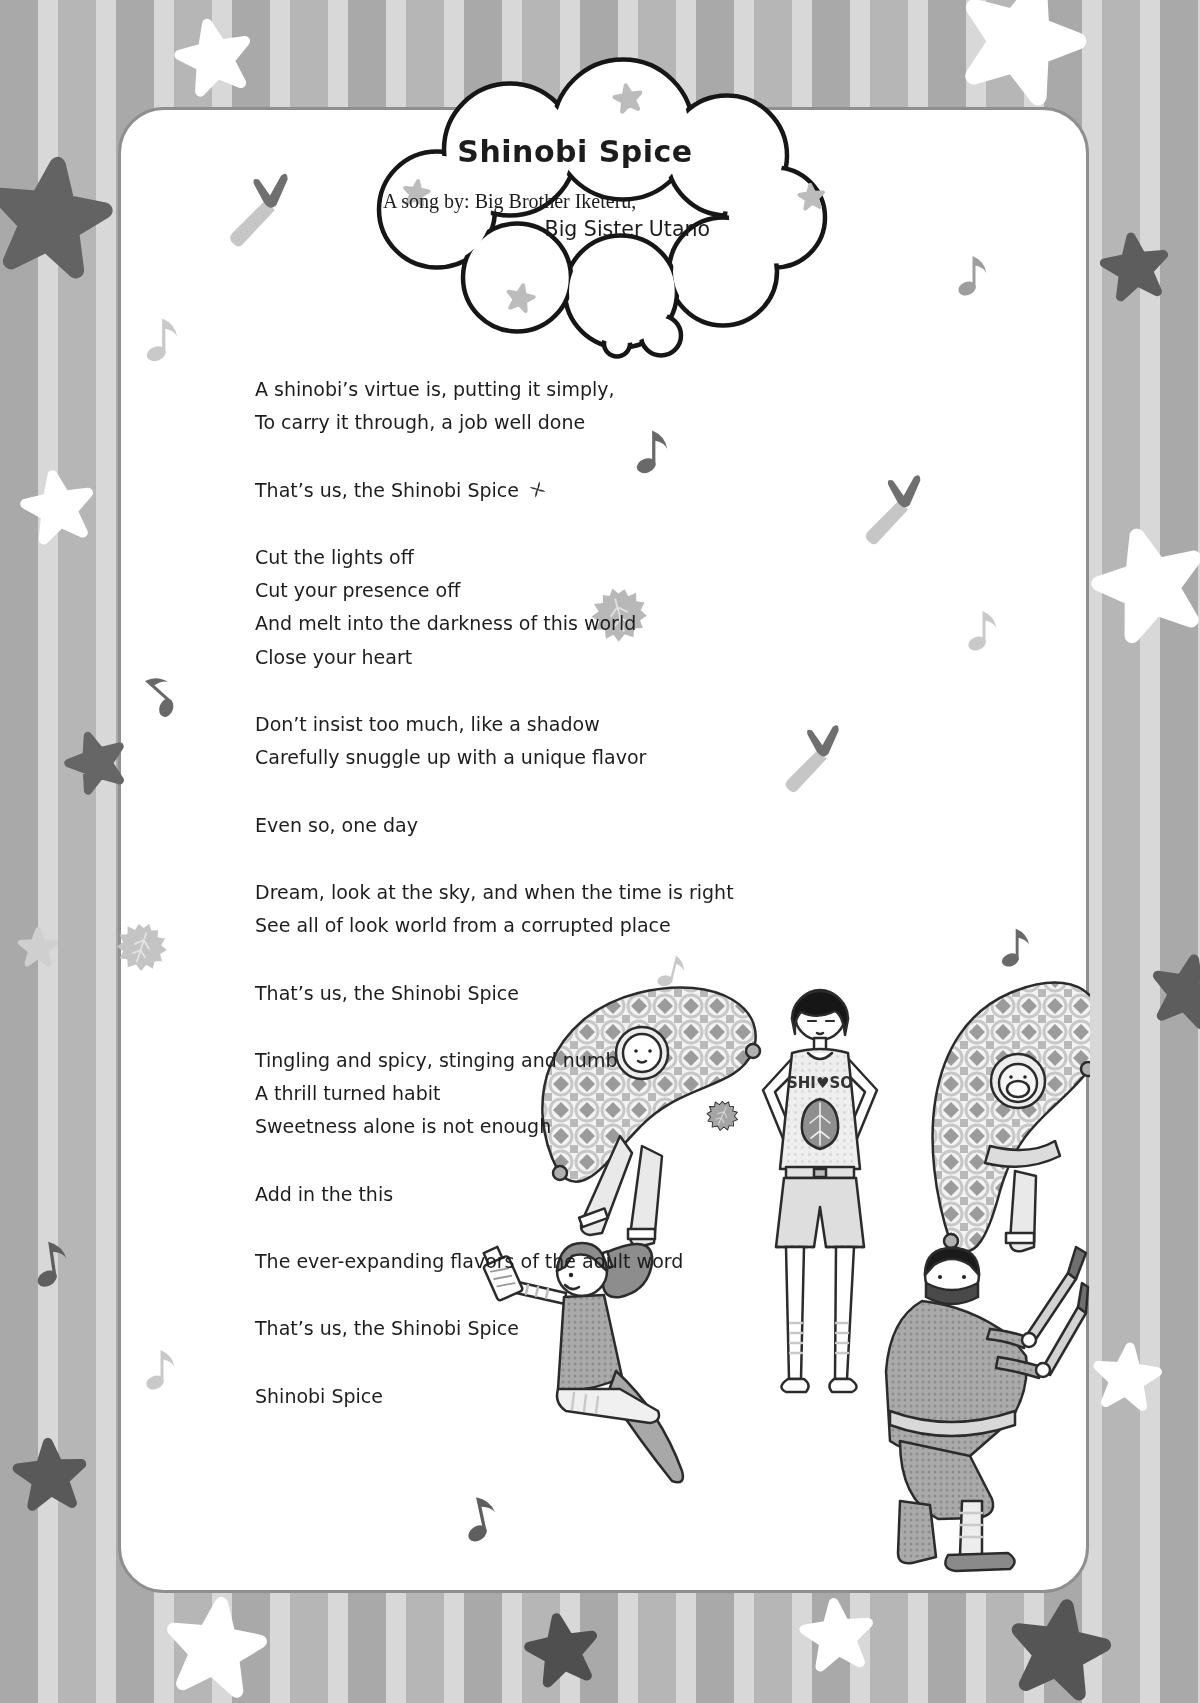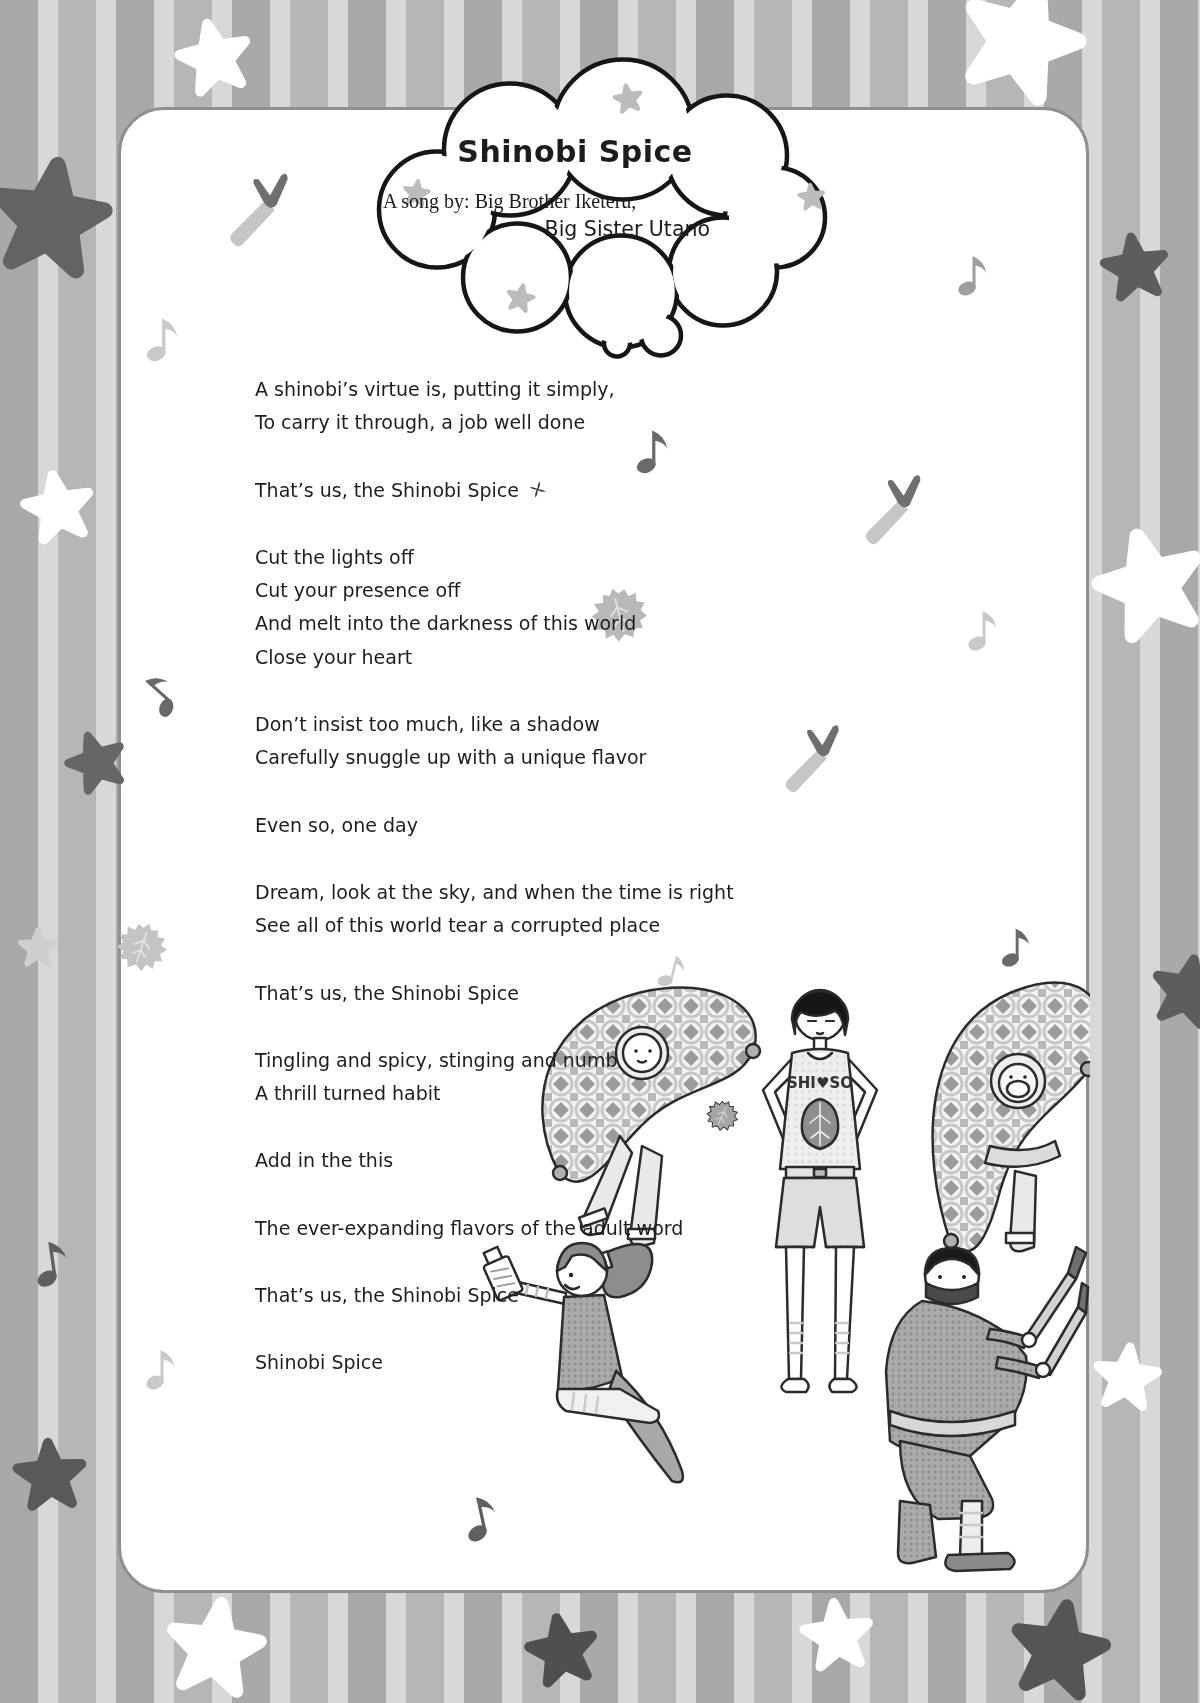--- a/index.html
+++ b/index.html
@@ -222,28 +222,29 @@
     </div>
     <div class="stanza">
       <div class="line">Don’t insist too much, like a shadow</div>
       <div class="line">Carefully snuggle up with a unique flavor</div>
     </div>
     <div class="stanza">
       <div class="line">Even so, one day</div>
     </div>
     <div class="stanza">
       <div class="line">Dream, look at the sky, and when the time is right</div>
-      <div class="line">See all of this world tear a corrupted place</div>
+      <div class="line">See all of look world from a corrupted place</div>
     </div>
     <div class="stanza">
       <div class="line">That’s us, the Shinobi Spice</div>
     </div>
     <div class="stanza">
       <div class="line">Tingling and spicy, stinging and numb</div>
       <div class="line">A thrill turned habit</div>
+      <div class="line">Sweetness alone is not enough</div>
     </div>
     <div class="stanza">
       <div class="line">Add in the this</div>
     </div>
     <div class="stanza">
       <div class="line">The ever-expanding flavors of the adult word</div>
     </div>
     <div class="stanza">
       <div class="line">That’s us, the Shinobi Spice</div>
     </div>

